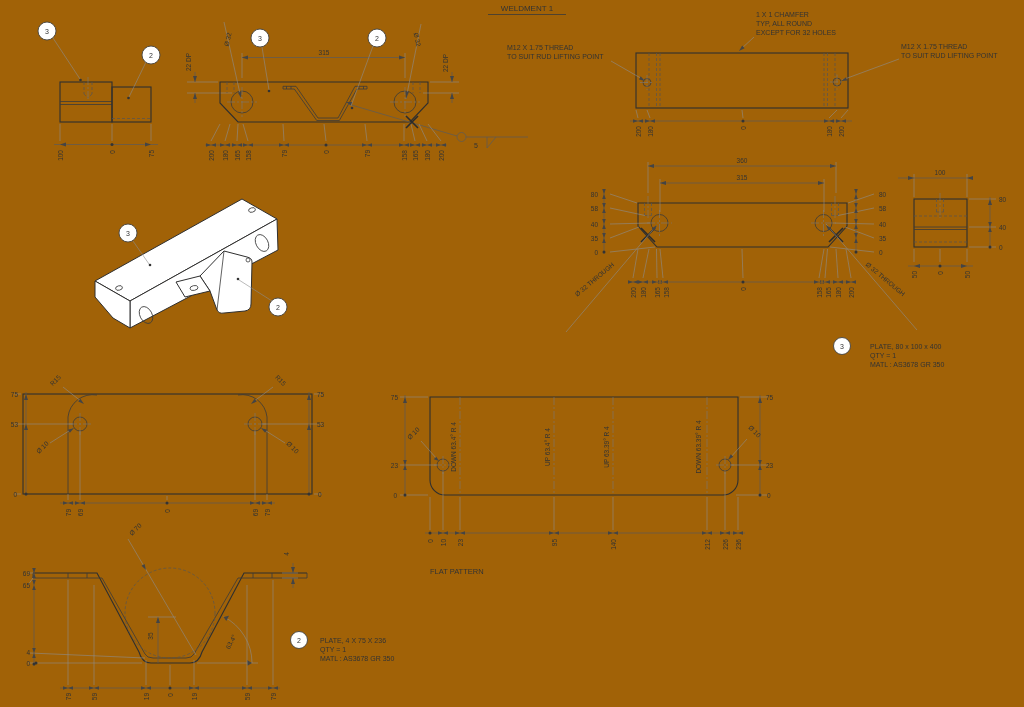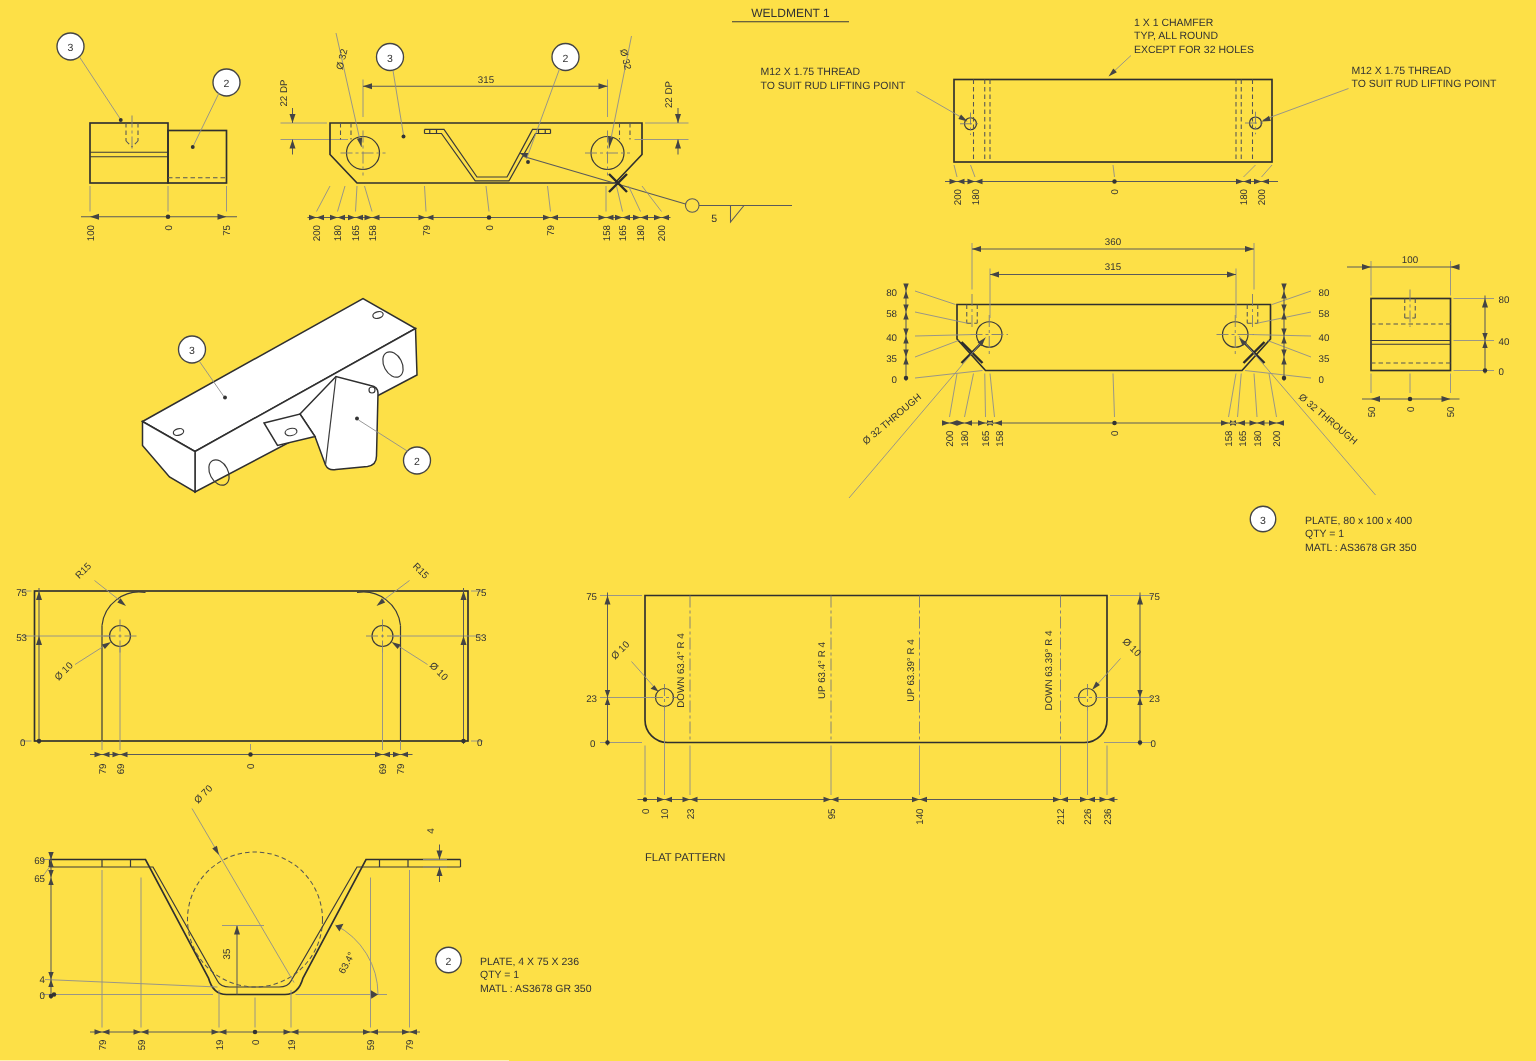--- a/index.html
+++ b/index.html
@@ -1,16 +1,16 @@
 <!DOCTYPE html>
 <html><head>
 <meta charset="utf-8">
 <style>
   html,body{margin:0;padding:0;background:#fff;}
-  .sheet{width:1024px;height:707px;background:#fde047;position:relative;}
+  .sheet{width:1024px;height:707px;background:#a16207;position:relative;}
   svg{display:block;}
   text{font-family:"Liberation Sans","DejaVu Sans",sans-serif;fill:#333;}
   .t65{font-size:6.5px;}
   .t7{font-size:7px;}
   .t75{font-size:7.5px;}
   .t8{font-size:8px;}
   .ol{stroke:#2f2f2f;stroke-width:1.1;fill:none;}
   .ol2{stroke:#3a3a3a;stroke-width:.8;fill:none;}
   .thin{stroke:#8d8d8d;stroke-width:.6;fill:none;}
   .dim{stroke:#5a5a5a;stroke-width:.7;fill:none;}

